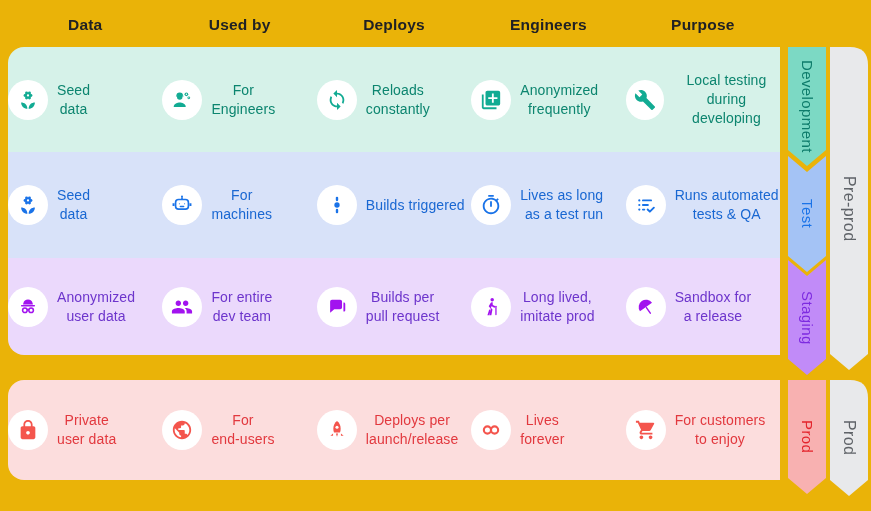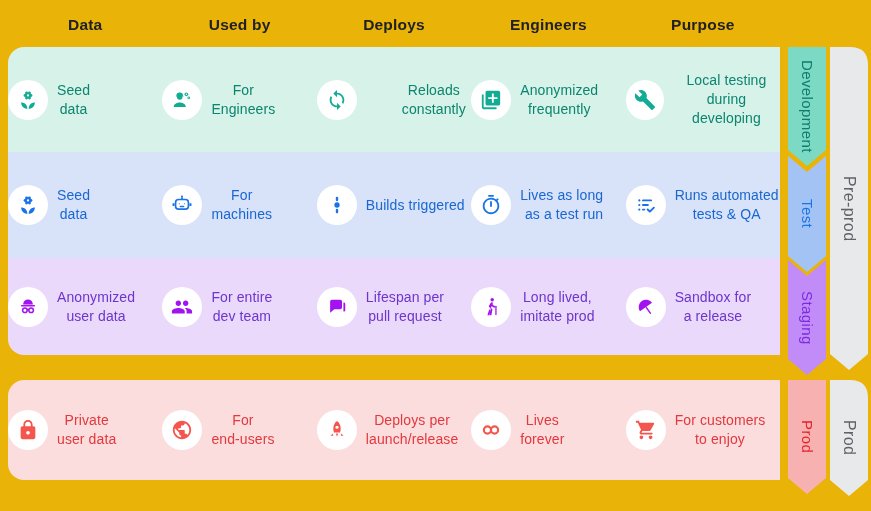--- a/index.html
+++ b/index.html
@@ -84,21 +84,21 @@
             <span>For</span>
             <span>Engineers</span>
           </div>
         </div>
         <div class="cell">
           <div class="icon-circle" style="color: rgb(18, 171, 147);">
             <svg viewBox="0 0 24 24" fill="currentColor">
               <path d="M12 4V1L8 5l4 4V6c3.31 0 6 2.69 6 6 0 1.01-.25 1.97-.7 2.8l1.46 1.46C19.54 15.03 20 13.57 20 12c0-4.42-3.58-8-8-8zm0 14c-3.31 0-6-2.69-6-6 0-1.01.25-1.97.7-2.8L5.24 7.74C4.46 8.97 4 10.43 4 12c0 4.42 3.58 8 8 8v3l4-4-4-4v3z"></path>
             </svg>
           </div>
-          <div class="caption" style="color: rgb(12, 133, 111); margin-left: 36px;">
+          <div class="caption" style="color: rgb(12, 133, 111);">
             <span>Reloads</span>
             <span>constantly</span>
           </div>
         </div>
         <div class="cell">
           <div class="icon-circle" style="color: rgb(18, 171, 147);">
             <svg viewBox="0 0 24 24" fill="currentColor">
               <path d="M4 6H2v14c0 1.1.9 2 2 2h14v-2H4V6zm16-4H8c-1.1 0-2 .9-2 2v12c0 1.1.9 2 2 2h12c1.1 0 2-.9 2-2V4c0-1.1-.9-2-2-2zm-1 9h-4v4h-2v-4H9V9h4V5h2v4h4v2z"></path>
             </svg>
           </div>
@@ -227,21 +227,21 @@
           </div>
         </div>
         <div class="cell">
           <div class="icon-circle" style="color: rgb(162, 19, 239);">
             <svg viewBox="0 0 24 24" fill="currentColor">
               <path d="M4.5 4 h11 a2 2 0 0 1 2 2 v6.5 a2 2 0 0 1 -2 2 H9 l-4.5 3.8 V6 a2 2 0 0 1 2-2 Z"></path>
               <path d="M19 7.2 h0.4 a1.6 1.6 0 0 1 1.6 1.6 v7 a1.2 1.2 0 0 1 -1.2 1.2 h-0.8 Z"></path>
             </svg>
           </div>
           <div class="caption" style="color: rgb(109, 53, 204);">
-            <span>Lifespan per</span>
+            <span>Builds per</span>
             <span>pull request</span>
           </div>
         </div>
         <div class="cell">
           <div class="icon-circle" style="color: rgb(162, 19, 239);">
             <svg viewBox="0 0 24 24" fill="currentColor">
               <circle cx="13.3" cy="4.1" r="1.9"></circle>
               <path d="M13.9 7.1 c-0.9-0.5-2-0.2-2.5 0.7 L9.5 11.2 l2.2 2.6 -1.4 7.2 h2.1 l1.2-6.3 -1.7-2 1-1.8 c0.9 1.1 2.2 1.8 3.6 1.9 v-1.8 c-1.1-0.1-2.1-0.7-2.7-1.6 Z"></path>
               <path d="M10.1 14.4 8.1 21 h2 l1.5-5 Z"></path>
               <rect x="16.7" y="10.6" width="1.4" height="10.4" rx="0.7"></rect>

